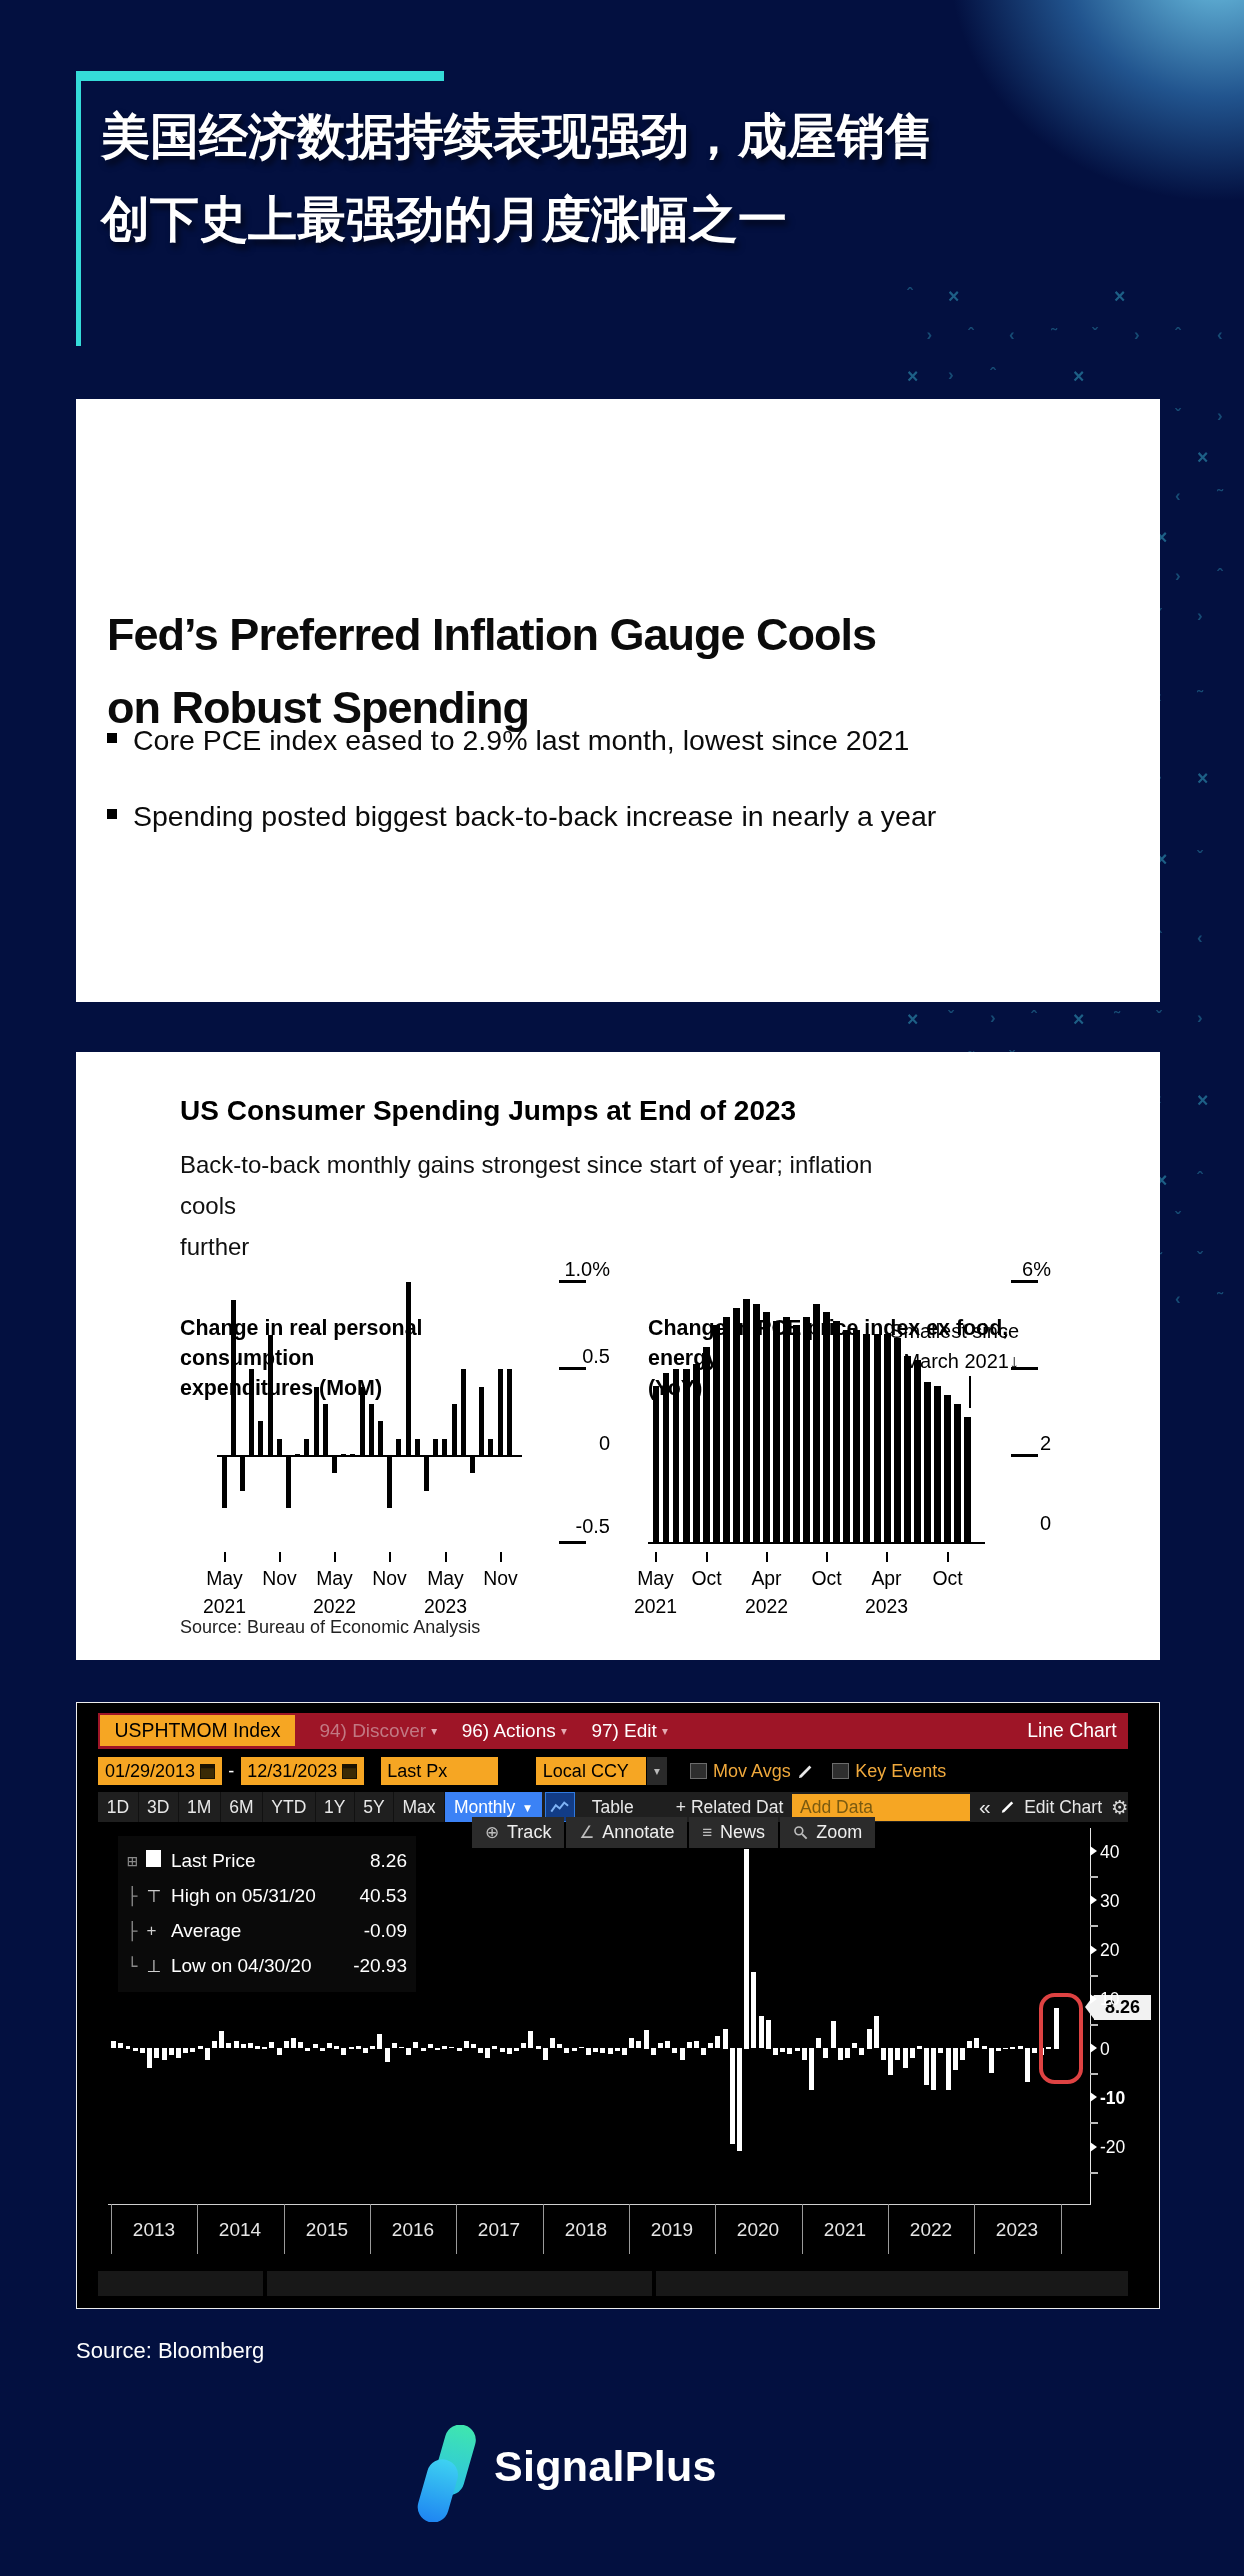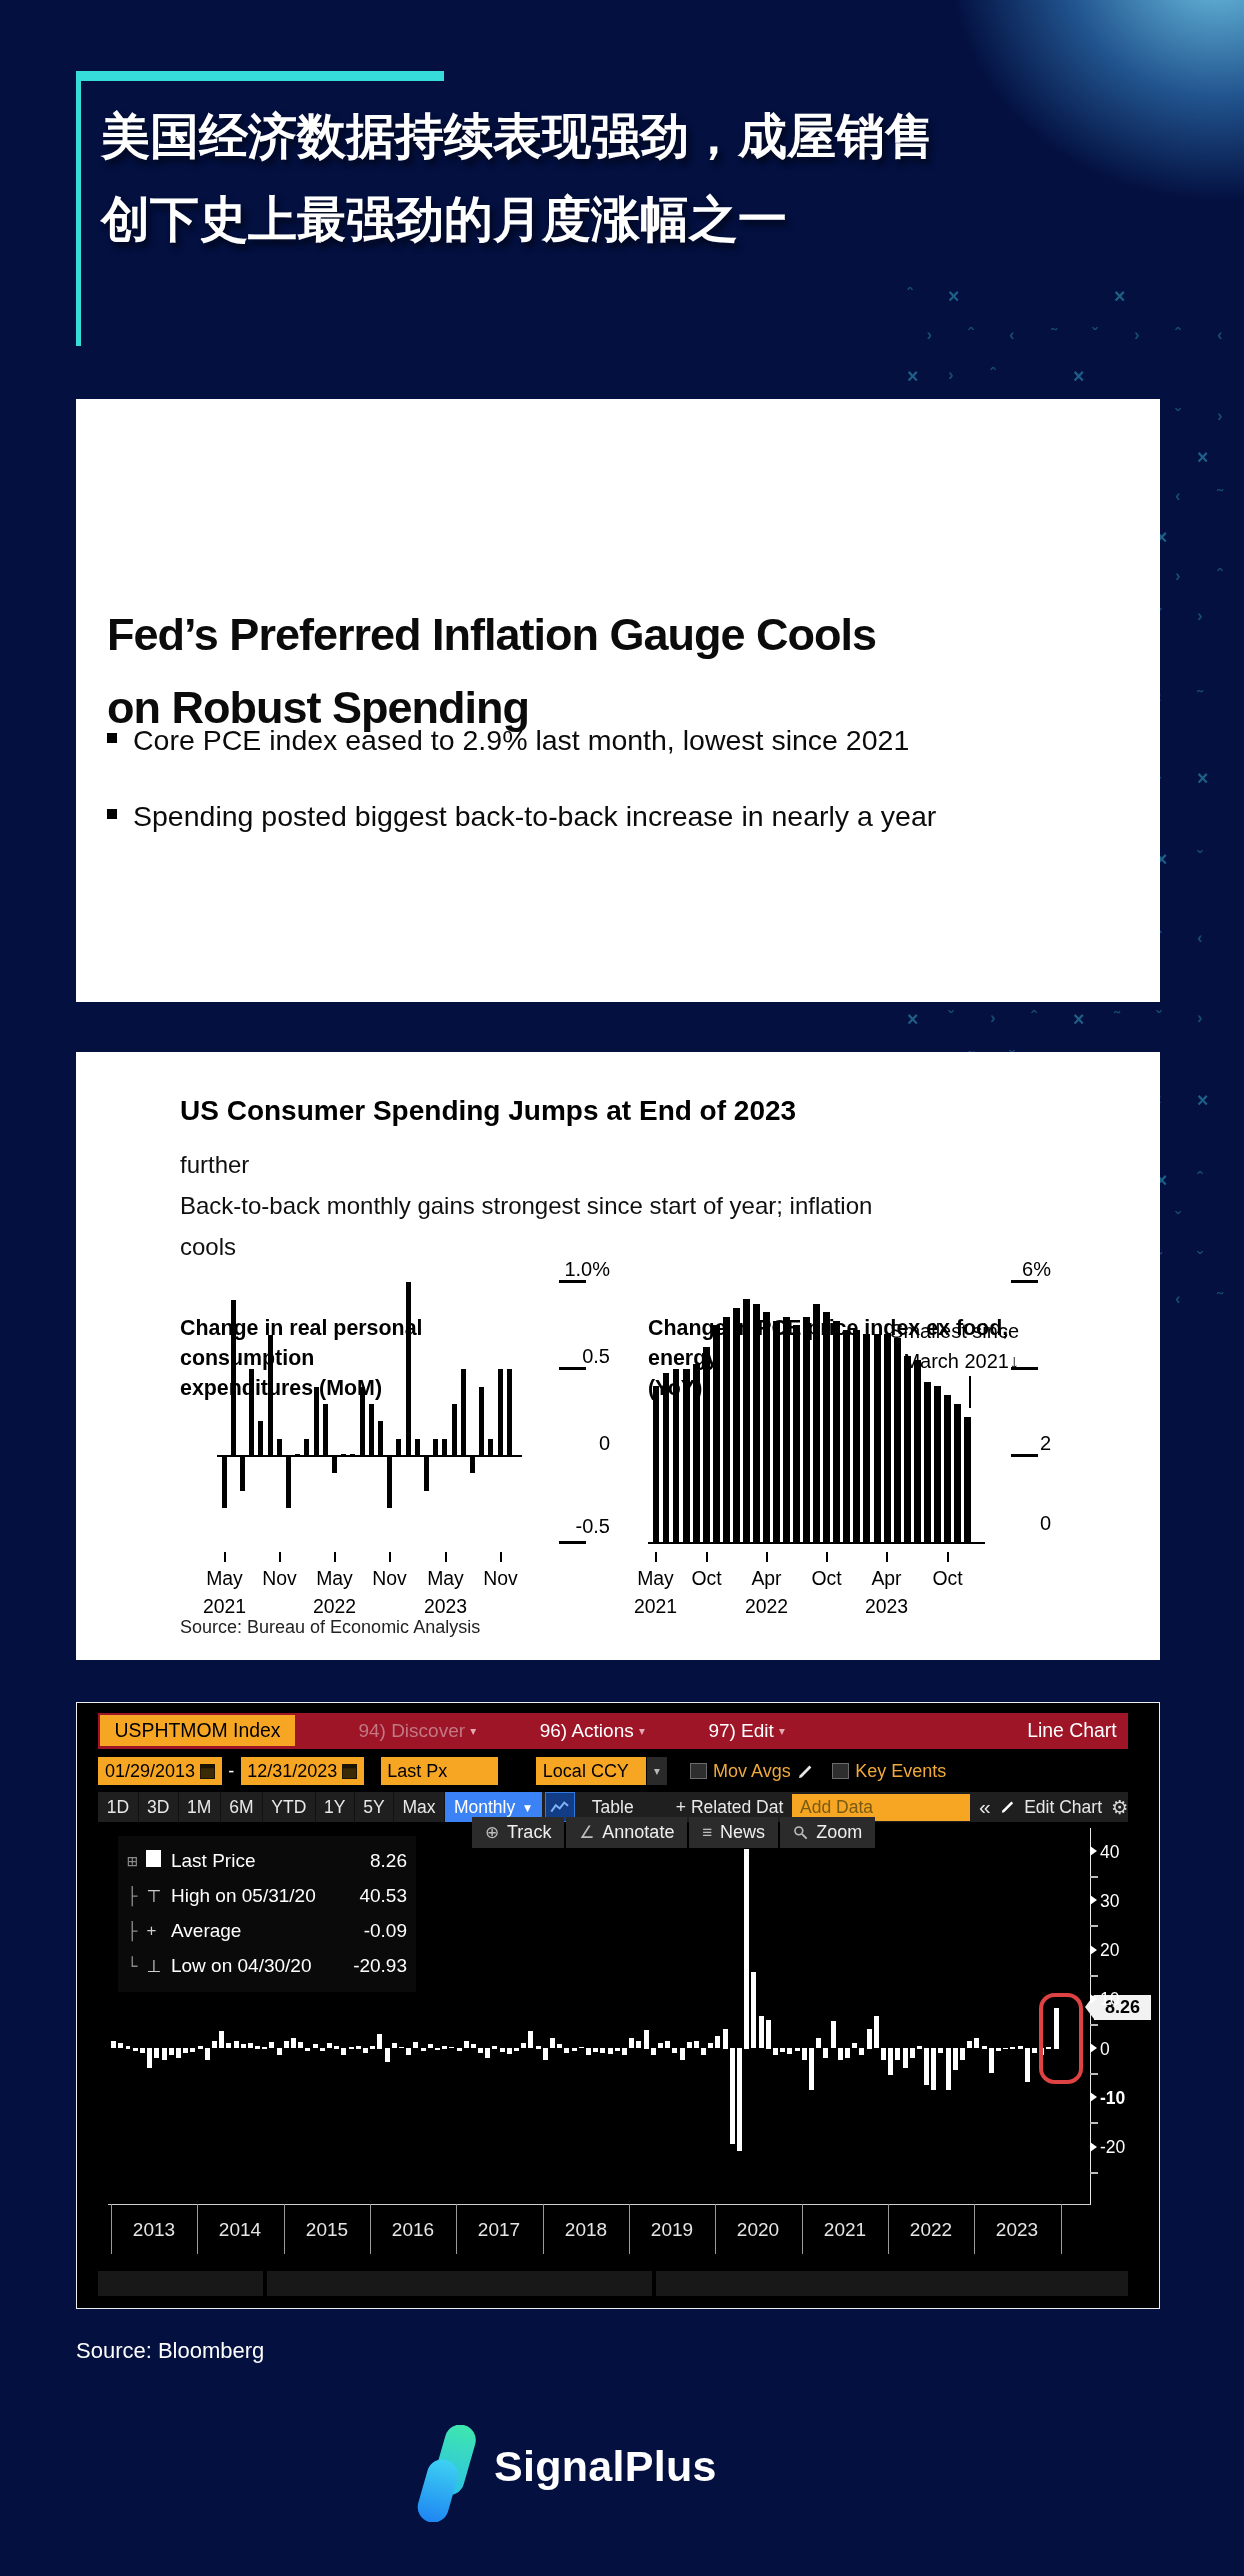--- a/index.html
+++ b/index.html
@@ -32,21 +32,21 @@
   .ytick-dash{position:absolute;height:2.6px;background:#000;}
   .ytick-label{position:absolute;font-size:20px;color:#000;text-align:right;width:52px;}
   .xtick{position:absolute;width:1.9px;height:10.4px;background:#000;}
   .xlab{position:absolute;font-size:19.4px;color:#000;text-align:center;width:71px;}
   .anno{position:absolute;font-size:20px;color:#000;text-align:right;line-height:30px;}
   .anno-line{position:absolute;width:1.9px;background:#000;}
   .c2-source{position:absolute;left:104px;top:565px;font-size:18px;color:#222;}
   
   .terminal{left:76px;top:1702px;width:1084px;height:607px;background:#000;border:1.9px solid #ededed;box-sizing:border-box;}
   .redbar{position:absolute;left:21.4px;top:9.7px;width:1030px;height:36px;background:#9e1527;
-          display:flex;align-items:center;font-size:19px;color:#fff;gap:39px;}
+          display:flex;align-items:center;font-size:19px;color:#fff;}
   .ticker{background:#f6a623;color:#000;height:31px;display:flex;align-items:center;
           padding:0 14.3px;margin-left:1.9px;font-size:19.4px;}
   .menu-item{margin-left:24.6px;display:flex;align-items:center;gap:5.2px;}
   .menu-dim{color:#c27883;}
   .caret{font-size:11.7px;color:#e4aab2;}
   .linechart-lbl{margin-left:auto;margin-right:11.7px;font-size:19.4px;}
   .row2{position:absolute;left:21.4px;top:52px;width:1030px;height:32px;display:flex;align-items:center;gap:6.5px;color:#f0a93c;font-size:18px;}
   .obox{background:#f6a623;color:#000;height:28.5px;display:flex;align-items:center;padding:0 6.5px;gap:5.2px;font-size:18px;}
   .calicon{display:inline-block;width:13px;height:13px;background:#3a2a05;
            box-shadow:inset 0 3.2px 0 #1c1402;border:1.3px solid #1c1402;}
@@ -237,22 +237,22 @@
     </h2>
     <div class="bullets">
       <div class="bullet"><span class="sq"></span><span>Core PCE index eased to 2.9% last month, lowest since 2021</span></div>
       <div class="bullet"><span class="sq"></span><span>Spending posted biggest back-to-back increase in nearly a year</span></div>
     </div>
   </section>
 
   <section class="abs card card2">
     <div class="c2-title">US Consumer Spending Jumps at End of 2023</div>
     <div class="c2-sub">
+      <div>Back-to-back monthly gains strongest since start of year; inflation cools</div>
       <div>further</div>
-      <div>Back-to-back monthly gains strongest since start of year; inflation cools</div>
     </div>
     <div class="col-label" style="left:104px;width:376px;">
       <div>Change in real personal consumption</div>
       <div>expenditures (MoM)</div>
     </div>
     <div class="col-label" style="left:572px;width:402px;">
       <div>Change in PCE price index ex food, energy</div>
       <div>(YoY)</div>
     </div>
     <div id="pce-left" class="pce-chart" style="left: 141px; top: 222px; width: 305px; height: 279px;">

